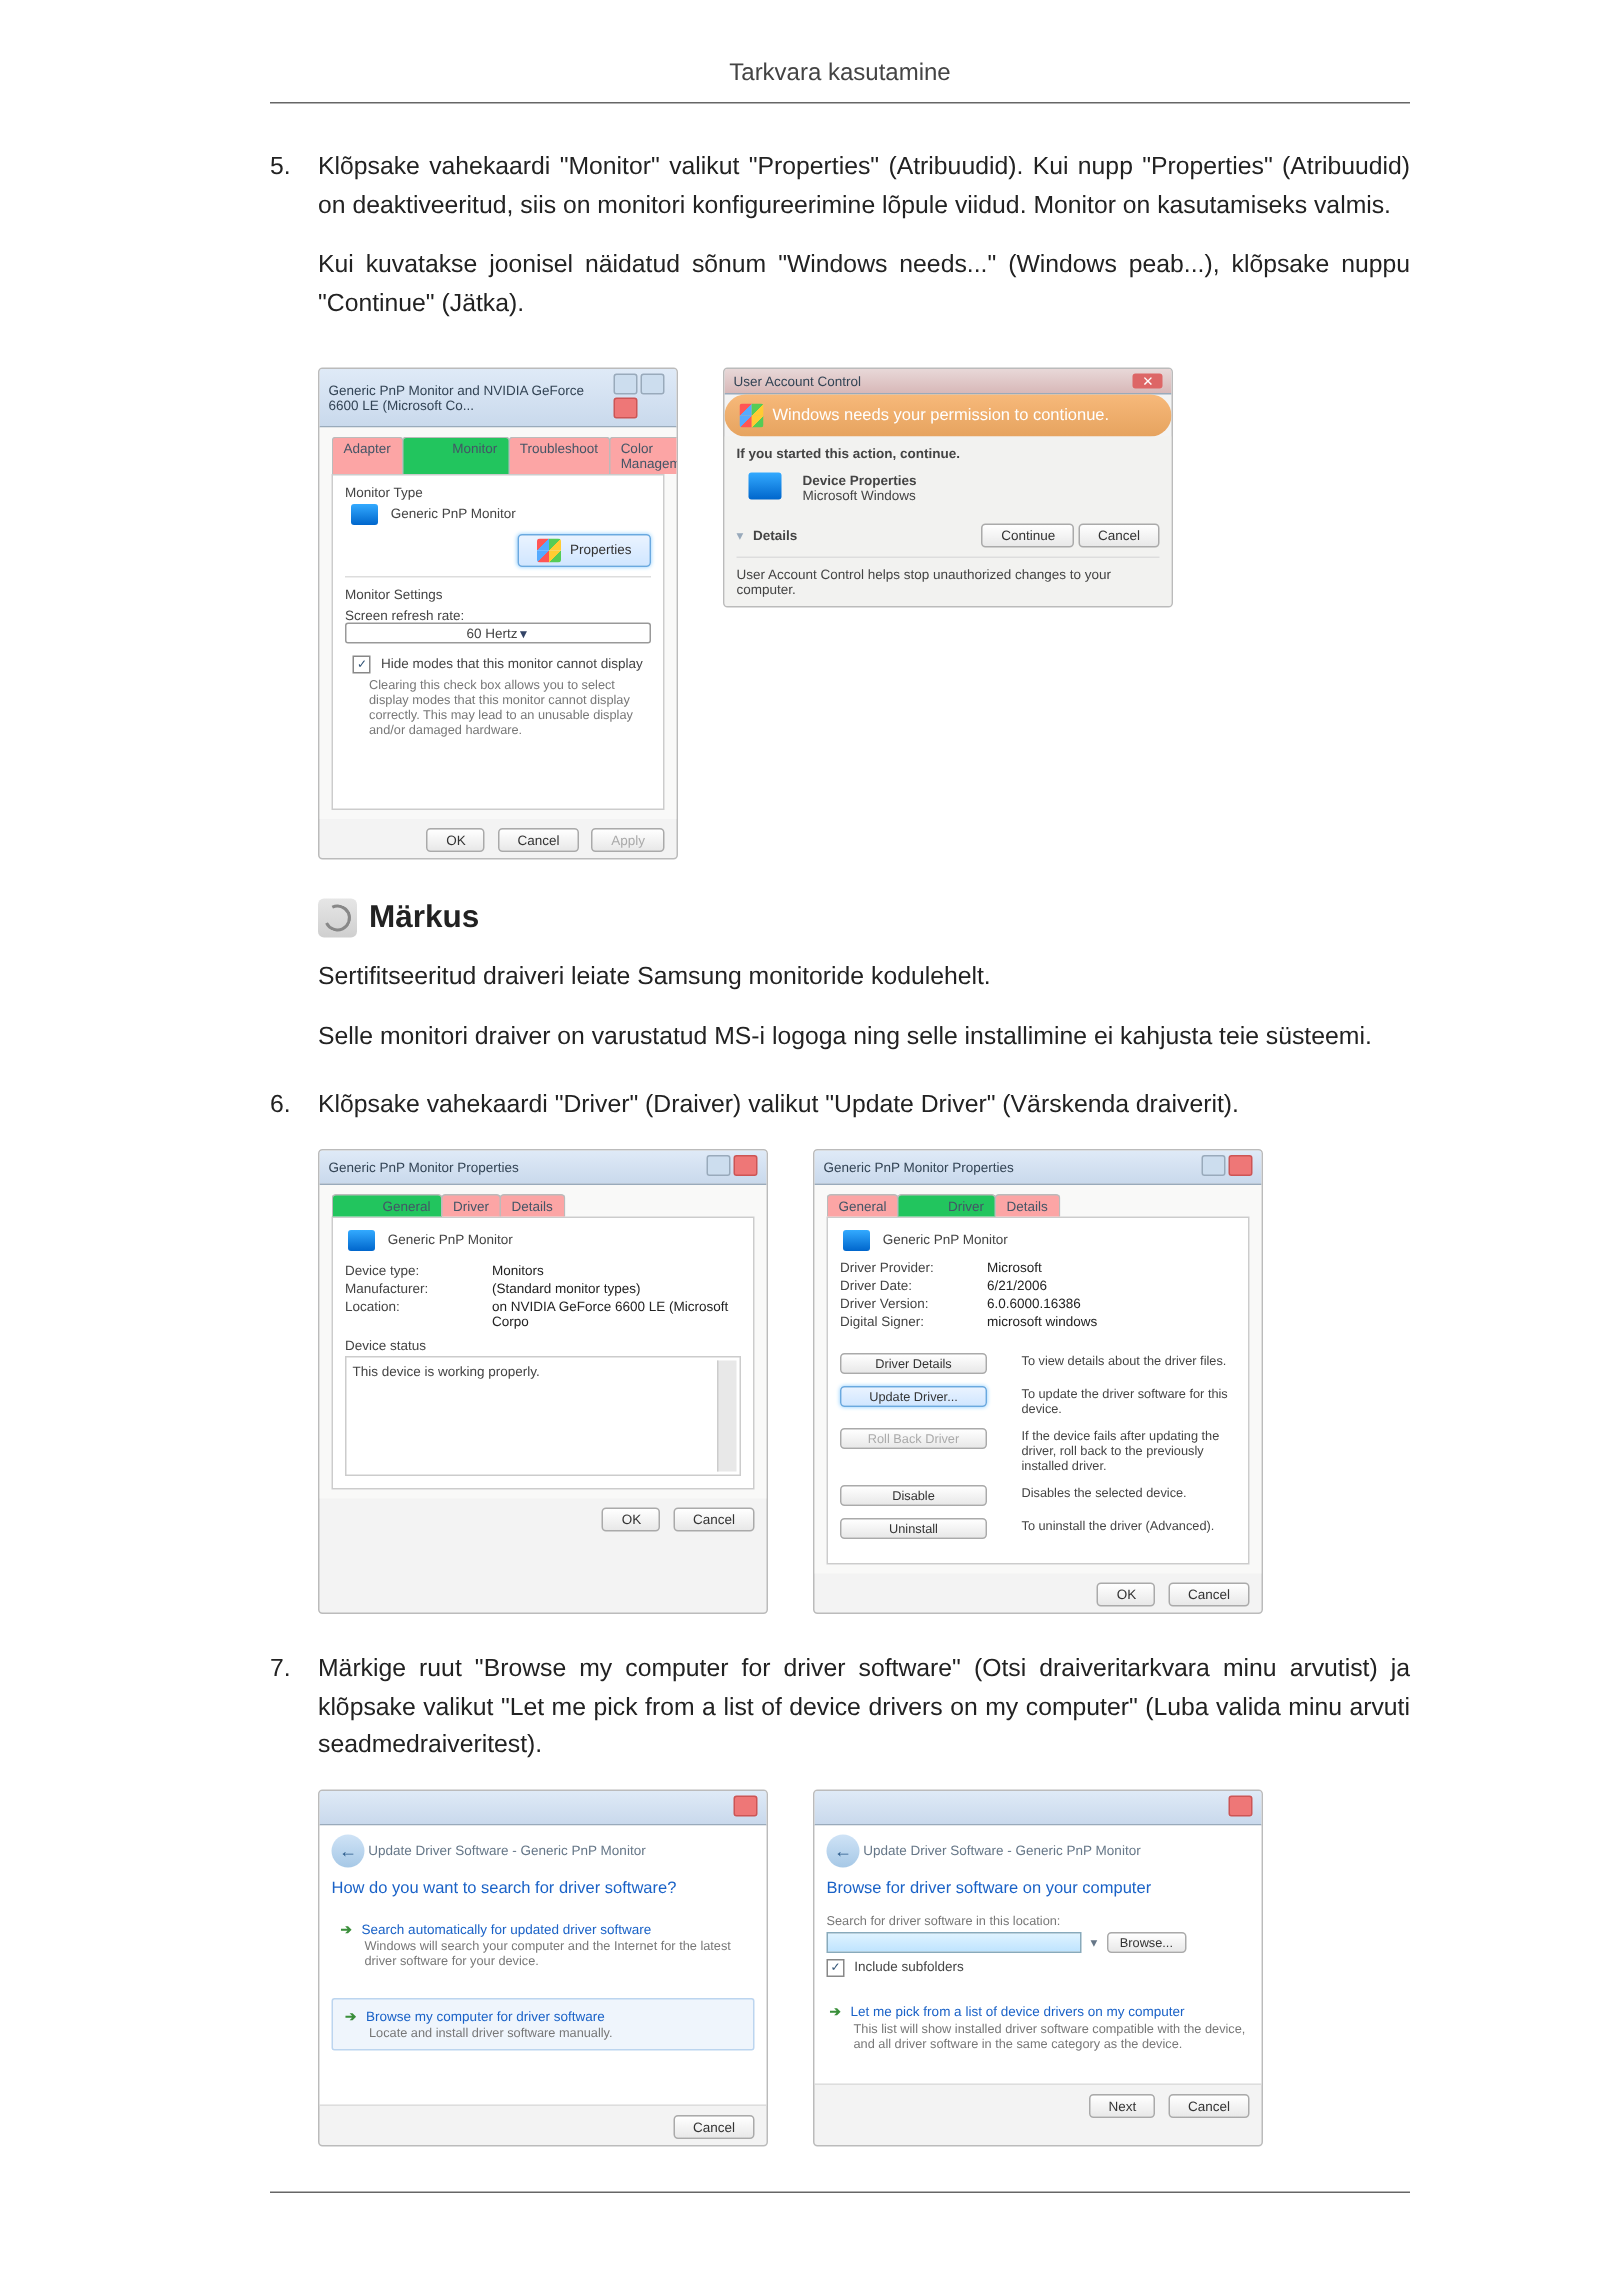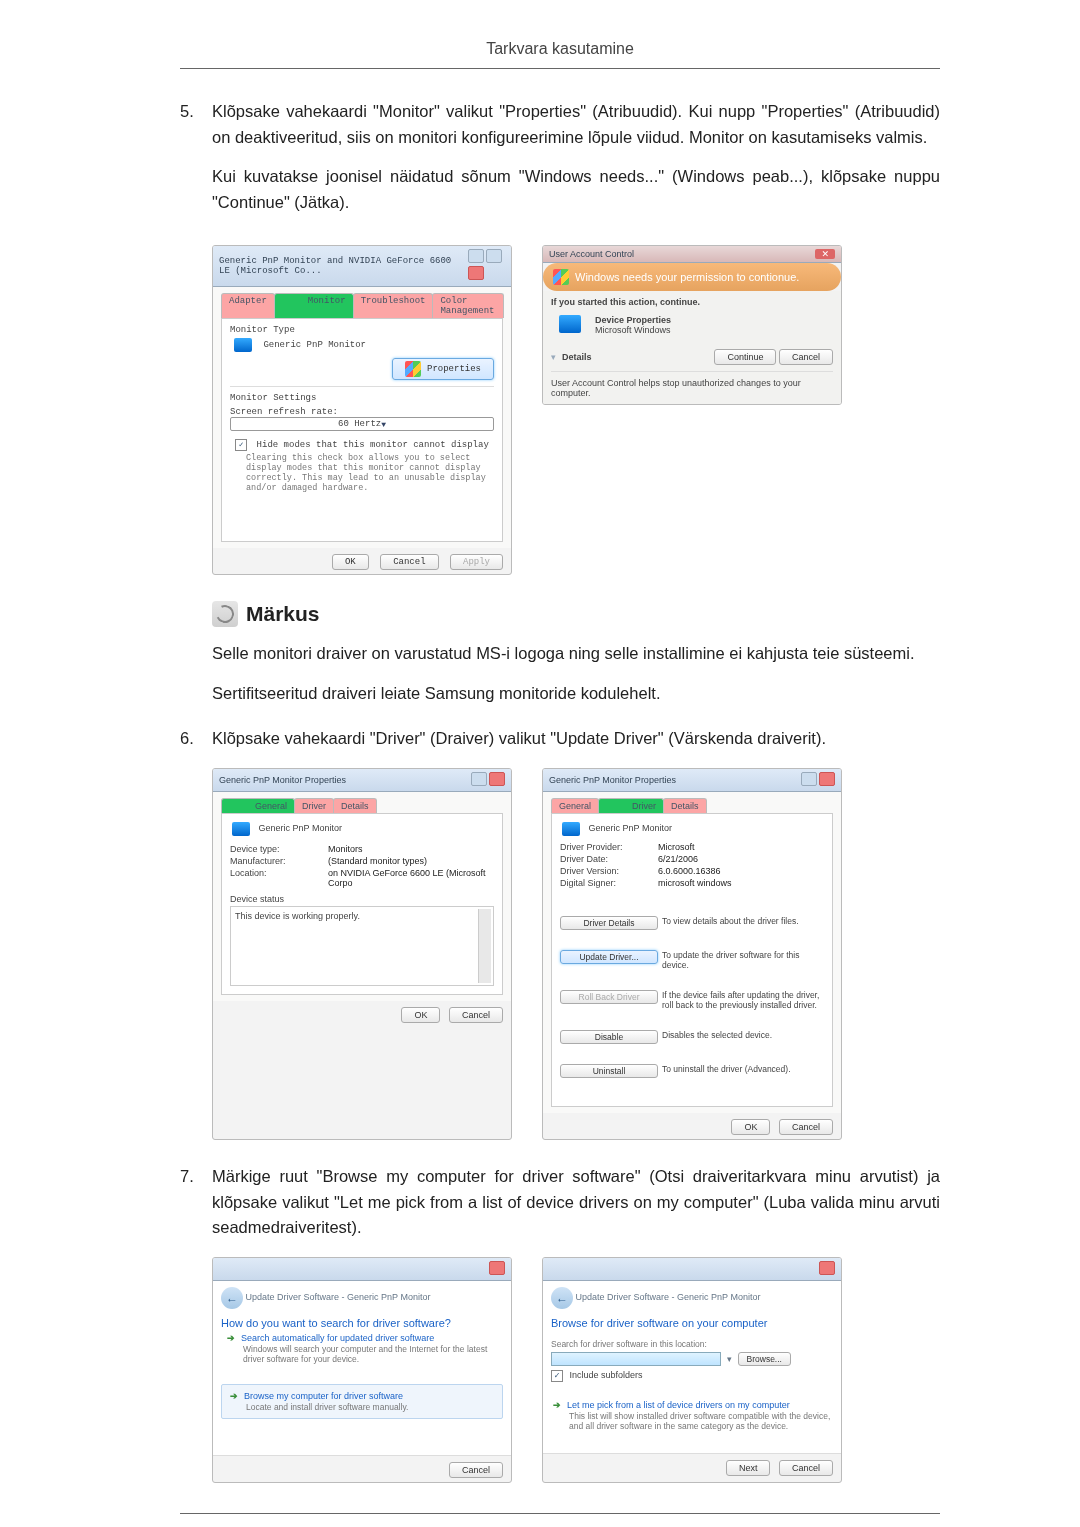--- a/index.html
+++ b/index.html
@@ -182,21 +182,21 @@
   .link { color:#1a62c7; }
   .small-gray { color:#777; font-size:8.5px; }
   .green-arrow {
     color:#3a8f3a; font-weight:bold; margin-right:4px;
   }
 
   .kv { display:flex; font-size:9px; margin:2px 0;gap:18px; }
   .kv .k { width:80px; color:#444; }
   .kv .v { flex:1; color:#222; }
 
-  .driver-btn-row { display:flex; align-items:flex-start; gap:4px; margin:20px 0; }
+  .driver-btn-row { display:flex; align-items:flex-start; gap:23px; margin:8px 0; }
   .driver-btn-row .btn { width:80px; text-align:center; }
   .driver-btn-row .desc { flex:1; font-size:8.5px; color:#444; }
 
   .back-arrow {
     width:22px; height:22px; border-radius:50%;
     background:linear-gradient(#cfe3f6,#a6c8e6);
     display:inline-flex; align-items:center; justify-content:center;
     color:#2a5a8a; font-size:12px; vertical-align:middle;
   }
   .path-input {
@@ -223,21 +223,21 @@
 <div class="step">
   <div class="step-num">5.</div>
   <div class="step-body">
     <div>Klõpsake vahekaardi "Monitor" valikut "Properties" (Atribuudid). Kui nupp "Properties" (Atribuudid) on deaktiveeritud, siis on monitori konfigureerimine lõpule viidud. Monitor on kasutamiseks valmis.</div>
     <div class="para">Kui kuvatakse joonisel näidatud sõnum "Windows needs..." (Windows peab...), klõpsake nuppu "Continue" (Jätka).</div>
   </div>
 </div>
 
 <div class="shot-row">
 
-  <div class="shot" style="width:300px;font-family:Liberation Mono, monospace;">
+  <div class="shot" style="width:240px;">
     <div class="titlebar">
       <span>Generic PnP Monitor and NVIDIA GeForce 6600 LE (Microsoft Co...</span>
       <span class="win-btns"><span></span><span></span><span class="red"></span></span>
     </div>
     <div class="shot-body">
       <div class="tabstrip">
         <span>Adapter</span>
         <span class="active">Monitor</span>
         <span>Troubleshoot</span>
         <span>Color Management</span>
@@ -306,22 +306,22 @@
       <div class="divider-line"></div>
       <div>User Account Control helps stop unauthorized changes to your computer.</div>
     </div>
   </div>
 </div>
 
 <div class="note-head">
   <span class="note-icon"></span>
   <span class="note-title">Märkus</span>
 </div>
+<div class="para indented">Sertifitseeritud draiveri leiate Samsung monitoride kodulehelt.</div>
 <div class="para indented">Selle monitori draiver on varustatud MS-i logoga ning selle installimine ei kahjusta teie süsteemi.</div>
-<div class="para indented">Sertifitseeritud draiveri leiate Samsung monitoride kodulehelt.</div>
 
 <div class="step">
   <div class="step-num">6.</div>
   <div class="step-body">Klõpsake vahekaardi "Driver" (Draiver) valikut "Update Driver" (Värskenda draiverit).</div>
 </div>
 
 <div class="shot-row">
 
   <div class="shot" style="width:300px;">
     <div class="titlebar">
@@ -436,21 +436,21 @@
   <div class="shot" style="width:300px;">
     <div class="titlebar">
       <span></span>
       <span class="win-btns"><span class="red"></span></span>
     </div>
     <div class="shot-body" style="background:#fff;">
       <div style="margin-bottom:8px;">
         <span class="back-arrow">←</span>
         <span style="color:#678;">Update Driver Software - Generic PnP Monitor</span>
       </div>
-      <div style="color:#1a62c7; font-size:11px; margin:8px 0 0;">How do you want to search for driver software?</div>
+      <div style="color:#1a62c7; font-size:11px; margin:8px 0 12px;">How do you want to search for driver software?</div>
 
       <div style="padding:4px 6px;">
         <div>
           <span class="green-arrow">➔</span>
           <span class="link">Search automatically for updated driver software</span>
         </div>
         <div class="small-gray" style="margin:1px 0 10px 16px;">Windows will search your computer and the Internet for the latest driver software for your device.</div>
       </div>
 
       <div class="highlight-option">

